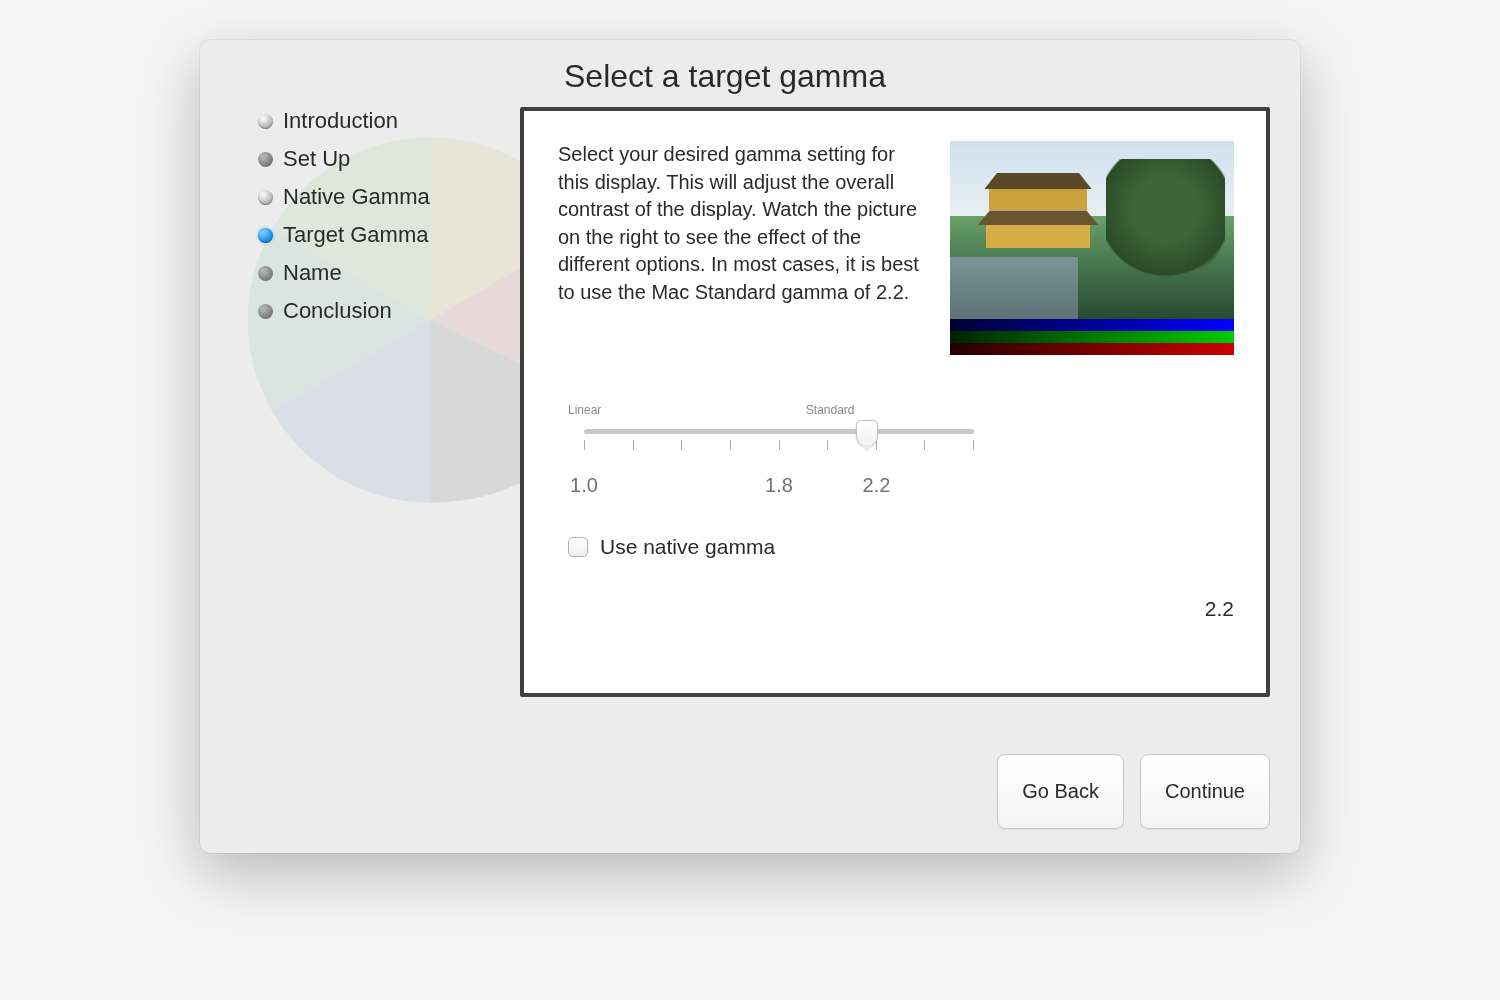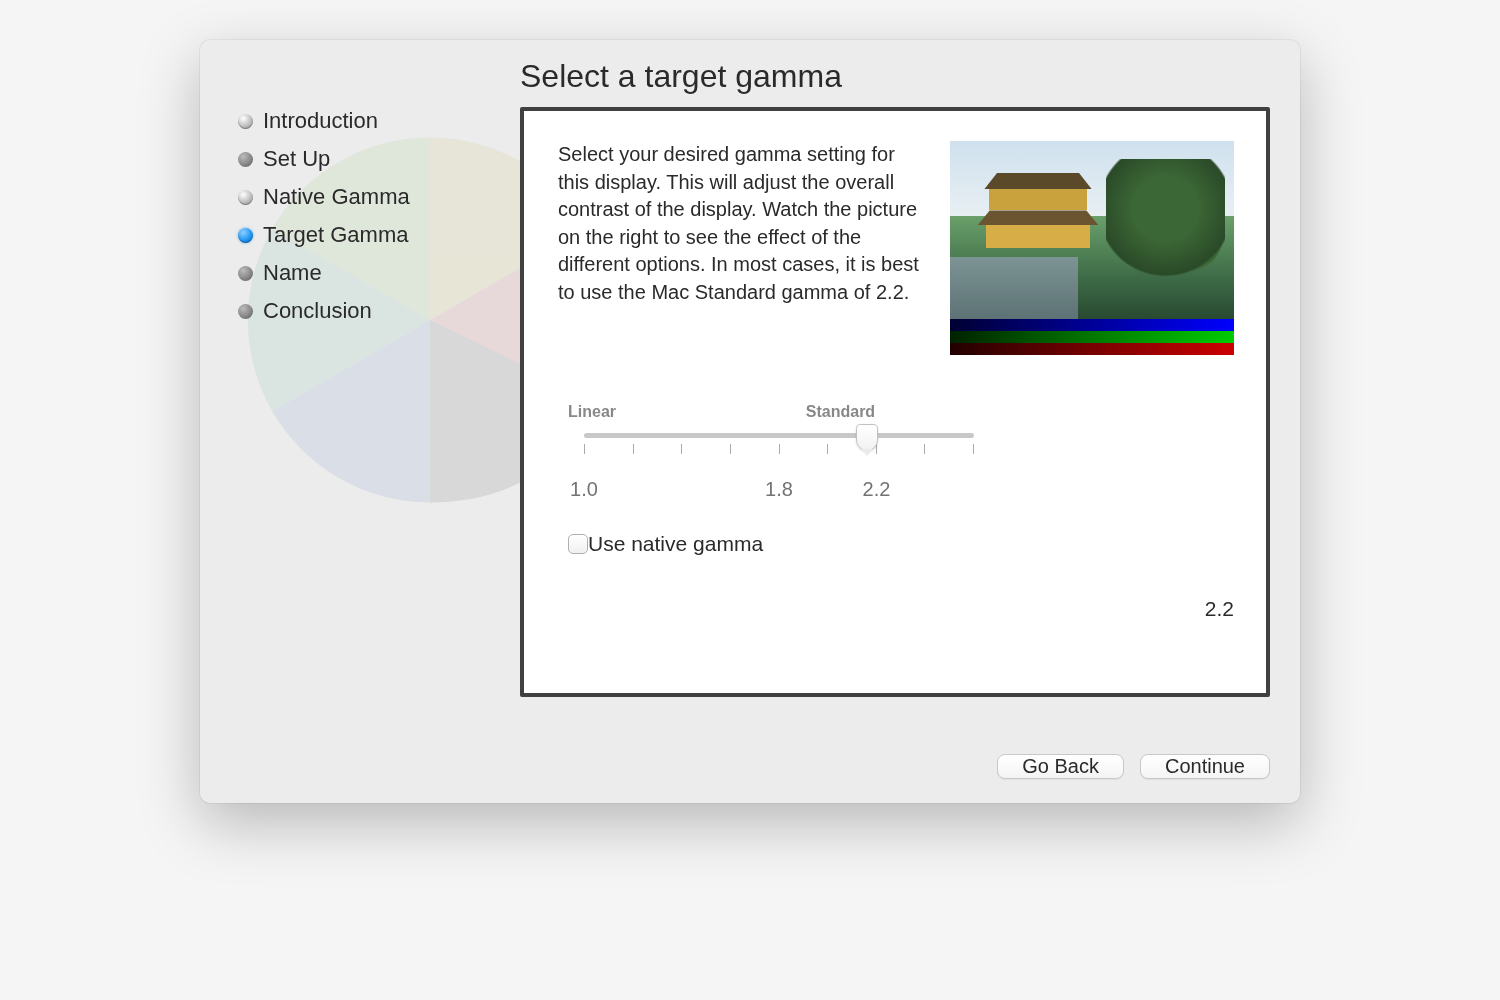--- a/index.html
+++ b/index.html
@@ -72,21 +72,21 @@
       left: 40px;
       top: 90px;
       width: 380px;
       height: 380px;
       opacity: 0.18;
       pointer-events: none;
     }
     
     .sidebar {
       width: 320px;
-      padding: 62px 0 0 38px;
+      padding: 62px 0 0 58px;
       position: relative;
       z-index: 2;
     }
     
     .step-list {
       list-style: none;
     }
     
     .step-item {
       display: flex;
@@ -123,20 +123,21 @@
       padding: 18px 30px 20px 0;
       position: relative;
       z-index: 2;
     }
     
     .page-title {
       font-size: 32px;
       font-weight: 400;
       color: #2a2a2a;
       margin-bottom: 12px;
+      margin-left: 44px;
     }
     
     .panel {
       background: #ffffff;
       border: 4px solid #404040;
       border-radius: 2px;
       padding: 30px 32px 26px 34px;
       min-height: 590px;
       position: relative;
     }
@@ -187,24 +188,23 @@
     .bar-green { background: linear-gradient(to right, #002200, #00cc00); }
     .bar-red { background: linear-gradient(to right, #220000, #cc0000); }
     
     .slider-section {
       margin-top: 48px;
       padding: 0 10px;
     }
     
     .slider-labels-top {
       display: flex;
-      font-size: 16px;
+      font-size: 12px;
       color: #888;
       width: 410px;
-      font-weight: bold;
     }
     .label-linear { width: 58%; }
     .label-standard { }
     
     .slider-track-wrap {
       position: relative;
       width: 390px;
       margin-top: 12px;
       margin-left: 16px;
     }
@@ -258,24 +258,24 @@
       width: 390px;
       margin-left:16px;
       margin-top:24px;
       height: 26px;
       font-size: 20px;
       color: #737373;
     }
     .lb { position:absolute; transform: translateX(-50%); }
     
     .checkbox-row {
-      margin-top: 28px;
+      margin-top: 35px;
       display: flex;
       align-items: center;
-      gap: 0;
+      gap: 12px;
       padding-left: 10px;
     }
     
     .checkbox {
       width: 20px;
       height: 20px;
       border: 1px solid #b0b0b0;
       border-radius: 5px;
       background: linear-gradient(#fff,#f0f0f0);
     }
@@ -303,21 +303,21 @@
     
     .footer {
       display: flex;
       justify-content: flex-end;
       gap: 16px;
       padding: 14px 30px 24px;
     }
     
     .btn {
       font-size: 20px;
-      padding: 0 24px;
+      padding: 25px 24px;
       border-radius: 8px;
       background: linear-gradient(#ffffff, #f4f4f4);
       border: 1px solid #c8c8c8;
       color: #2a2a2a;
       box-shadow: 0 1px 1px rgba(0,0,0,0.06);
       cursor: pointer;
     }
   </style>
 </head>
 <body>

